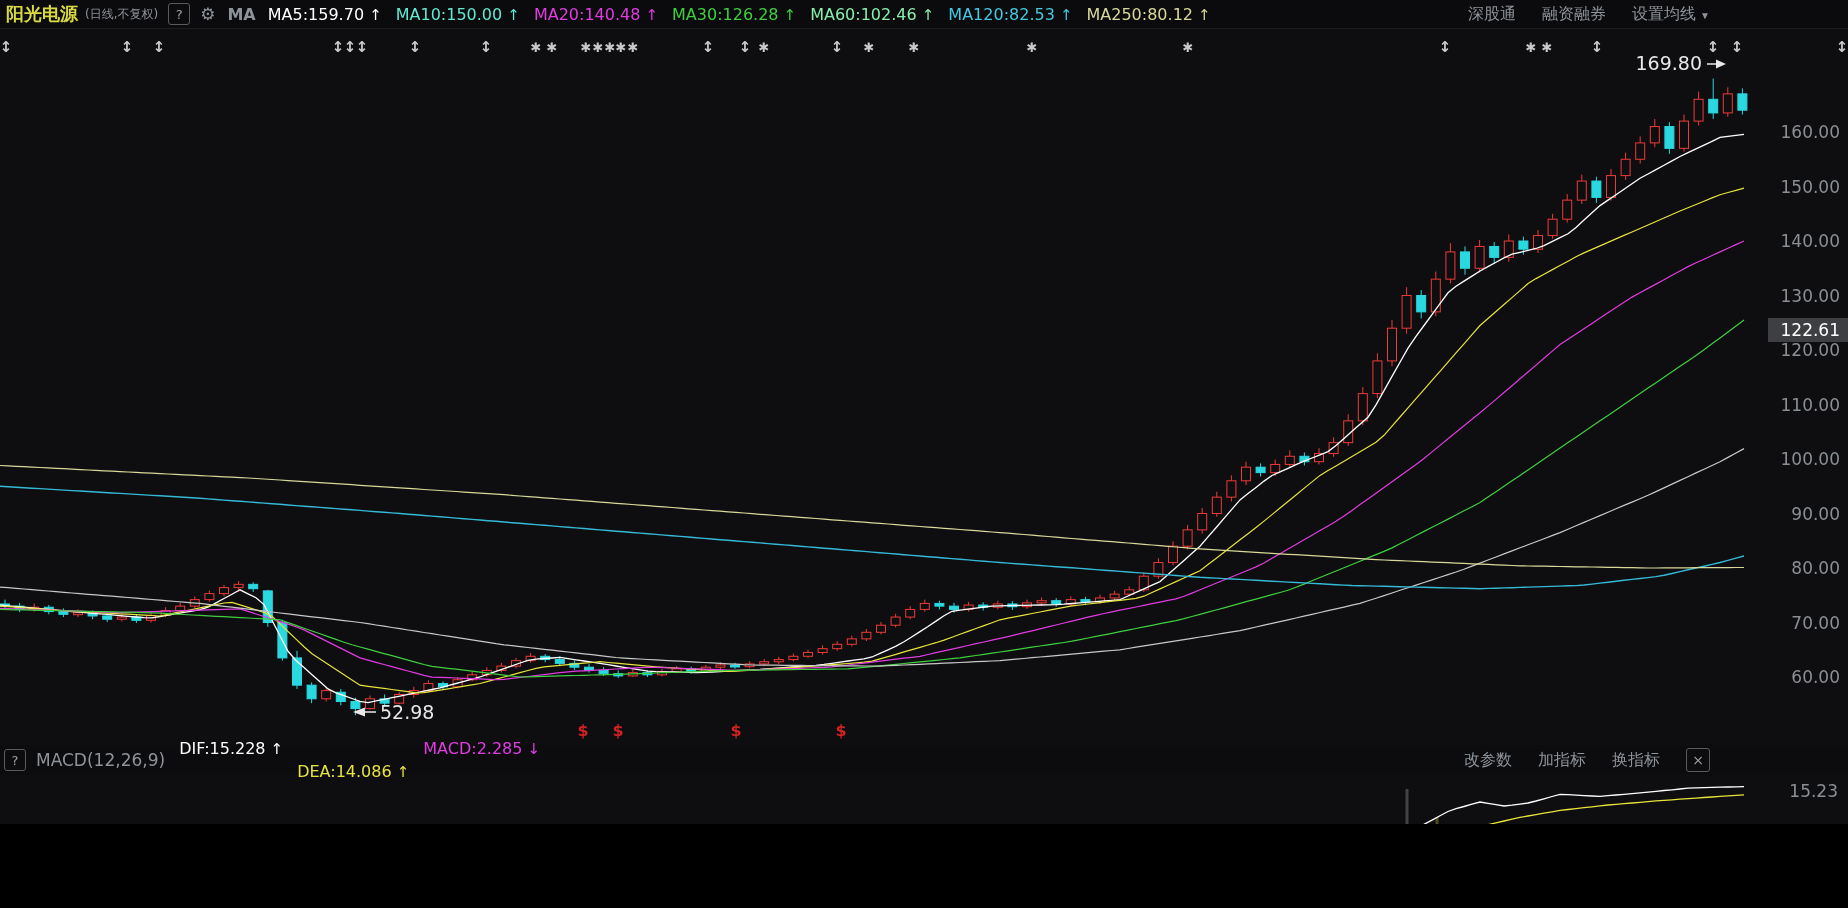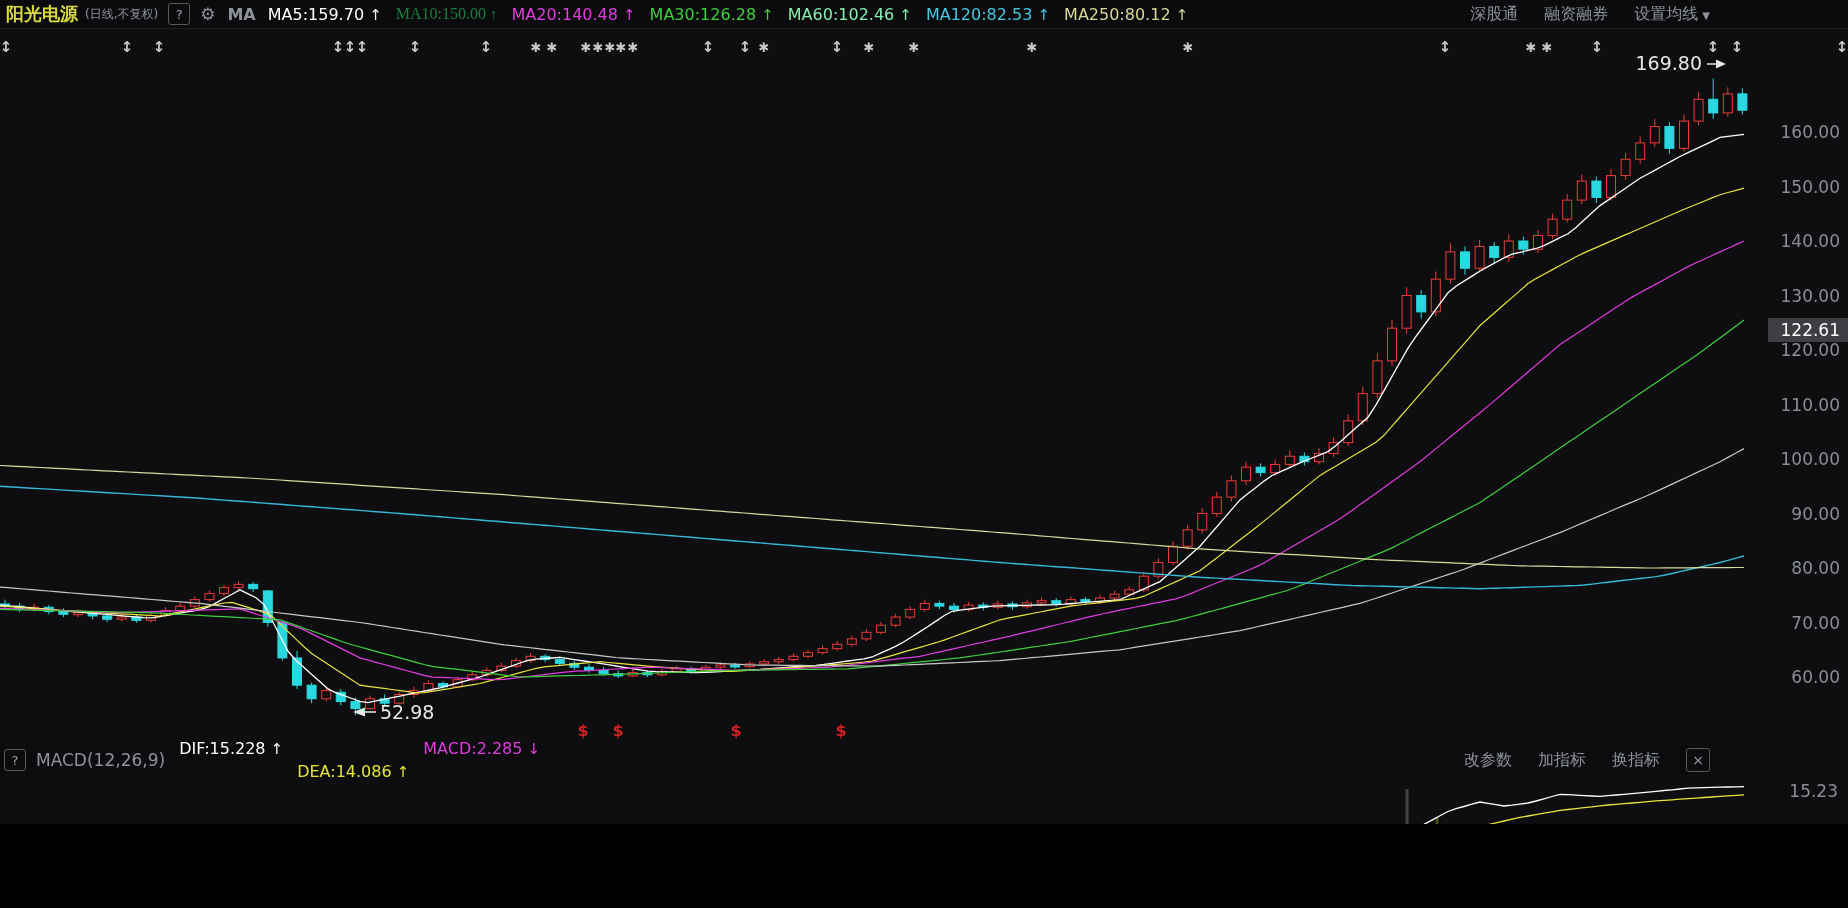--- a/index.html
+++ b/index.html
@@ -10,21 +10,21 @@
   #top-toolbar{top:0;height:29px;background:#0b0b0d;border-bottom:1px solid #1d1d20;padding-left:6px;z-index:5;}
   #top-toolbar .stock-name{color:#d9d943;font-size:18px;font-weight:bold;margin-right:7px;}
   #top-toolbar .period{color:#8d939a;font-size:12px;margin-right:10px;}
   .icon-box{display:inline-flex;align-items:center;justify-content:center;width:20px;height:20px;
             border:1px solid #5a5a5e;border-radius:3px;color:#9aa0a6;font-size:13px;margin-right:10px;cursor:pointer;}
   .gear{color:#8d939a;font-size:17px;margin-right:12px;cursor:pointer;}
   .ma-label{color:#8d939a;font-size:16px;margin-right:12px;font-weight:bold;}
   .readout{font-size:16px;margin-right:14px;white-space:nowrap;}
   .readout .arr{font-size:15px;}
   .bar-right{margin-left:auto;margin-right:138px;display:flex;align-items:center;gap:26px;}
-  .bar-link{color:#8d939a;font-size:16px;cursor:pointer;white-space:nowrap;}
+  .bar-link{color:#8d939a;font-size:16px;cursor:pointer;white-space:nowrap;font-family:Liberation Serif, serif;}
   .caret{font-size:10px;color:#8d939a;margin-left:4px;}
   
   #macd-header{top:745px;height:30px;background:rgba(11,11,13,.6);padding-left:4px;z-index:5;}
   #macd-header .ind-name{color:#8d939a;font-size:17px;margin-right:14px;}
   .close-box{display:inline-flex;align-items:center;justify-content:center;width:22px;height:22px;
              border:1px solid #5a5a5e;border-radius:3px;color:#9aa0a6;font-size:14px;cursor:pointer;}
   svg{position:absolute;left:0;}
   #main-svg{top:0;}
   #macd-svg{top:775px;}
   text{font-family:"DejaVu Sans","Liberation Sans",sans-serif;}
@@ -35,21 +35,21 @@
 <div id="app">
 
   <div class="bar" id="top-toolbar">
     <span class="stock-name">阳光电源</span>
     <span class="period">(日线,不复权)</span>
     <span class="icon-box">?</span>
     <span class="gear">⚙</span>
     <span class="ma-label">MA</span>
     <span id="ma-readouts" style="display:inline-flex;">
         <span class="readout" style="color: rgb(255, 255, 255);">MA5:159.70 <span class="arr">↑</span></span>
-        <span class="readout" style="color: #15803d; font-family: Liberation Serif, serif;">MA10:150.00 <span class="arr">↑</span></span>
+        <span class="readout" style="color: #5eead4;">MA10:150.00 <span class="arr">↑</span></span>
         <span class="readout" style="color: rgb(224, 60, 224);">MA20:140.48 <span class="arr">↑</span></span>
         <span class="readout" style="color: rgb(63, 207, 63);">MA30:126.28 <span class="arr">↑</span></span>
         <span class="readout" style="color: #86efac;">MA60:102.46 <span class="arr">↑</span></span>
         <span class="readout" style="color: rgb(69, 200, 224);">MA120:82.53 <span class="arr">↑</span></span>
         <span class="readout" style="color: rgb(216, 216, 154);">MA250:80.12 <span class="arr">↑</span></span>
       </span>
     <span class="bar-right" id="toolbar-links">
         <span class="bar-link">深股通</span>
         <span class="bar-link">融资融券</span>
         <span class="bar-link">设置均线<span class="caret">▼</span></span>

